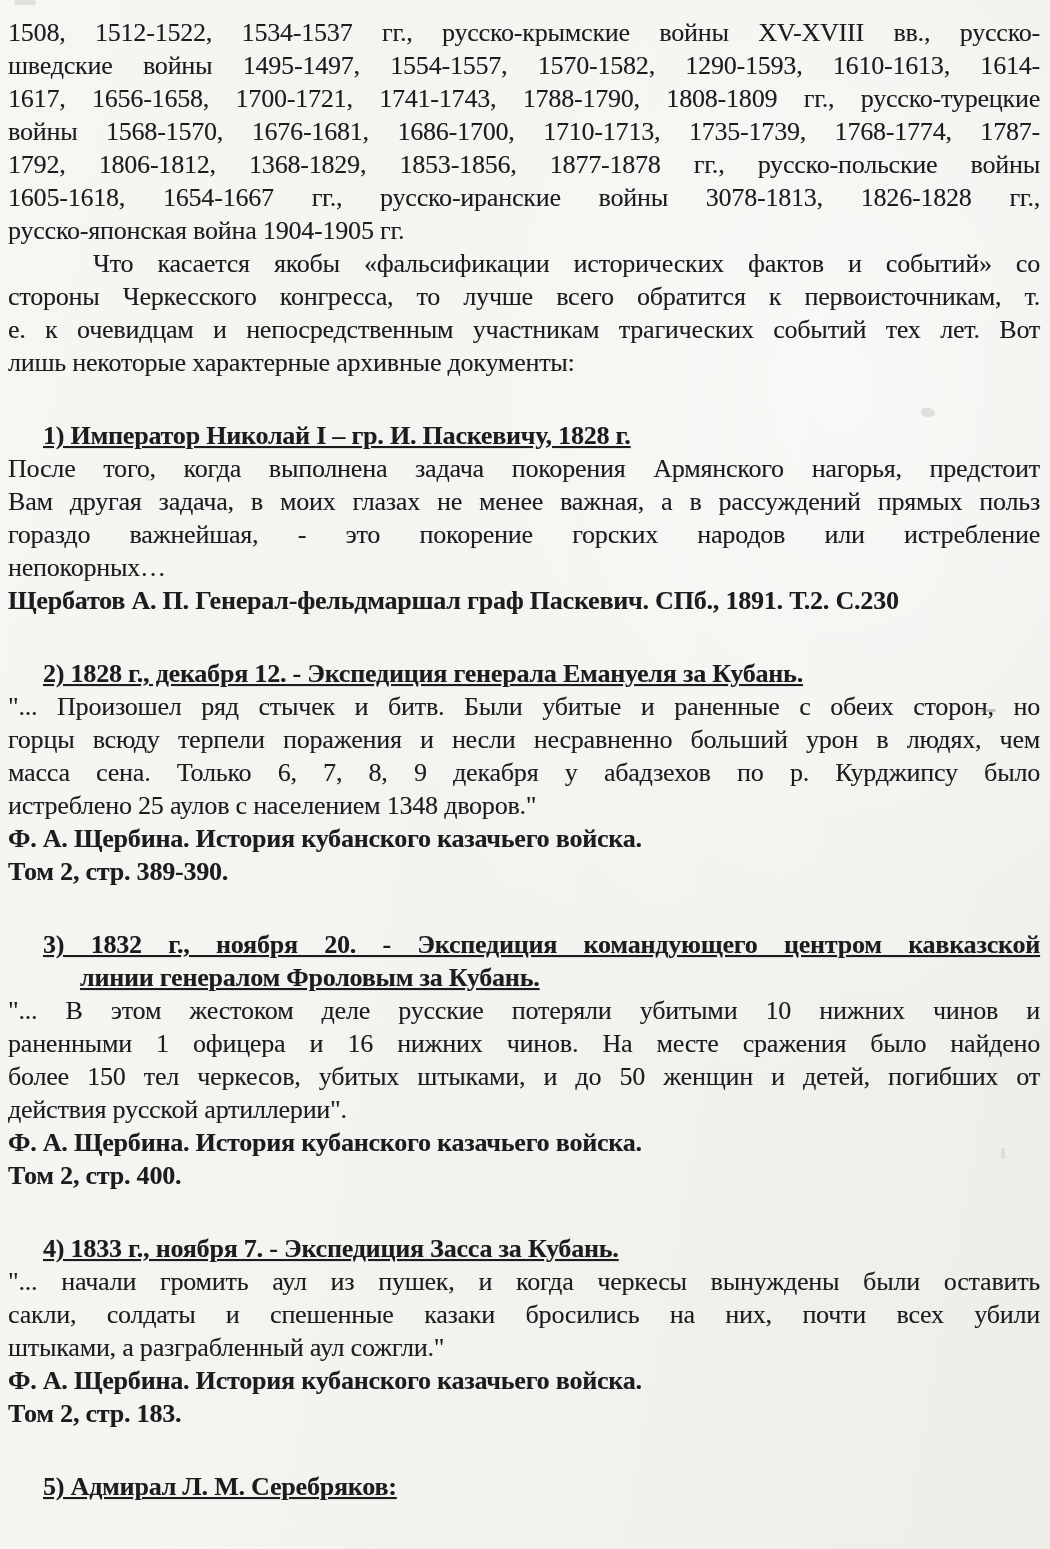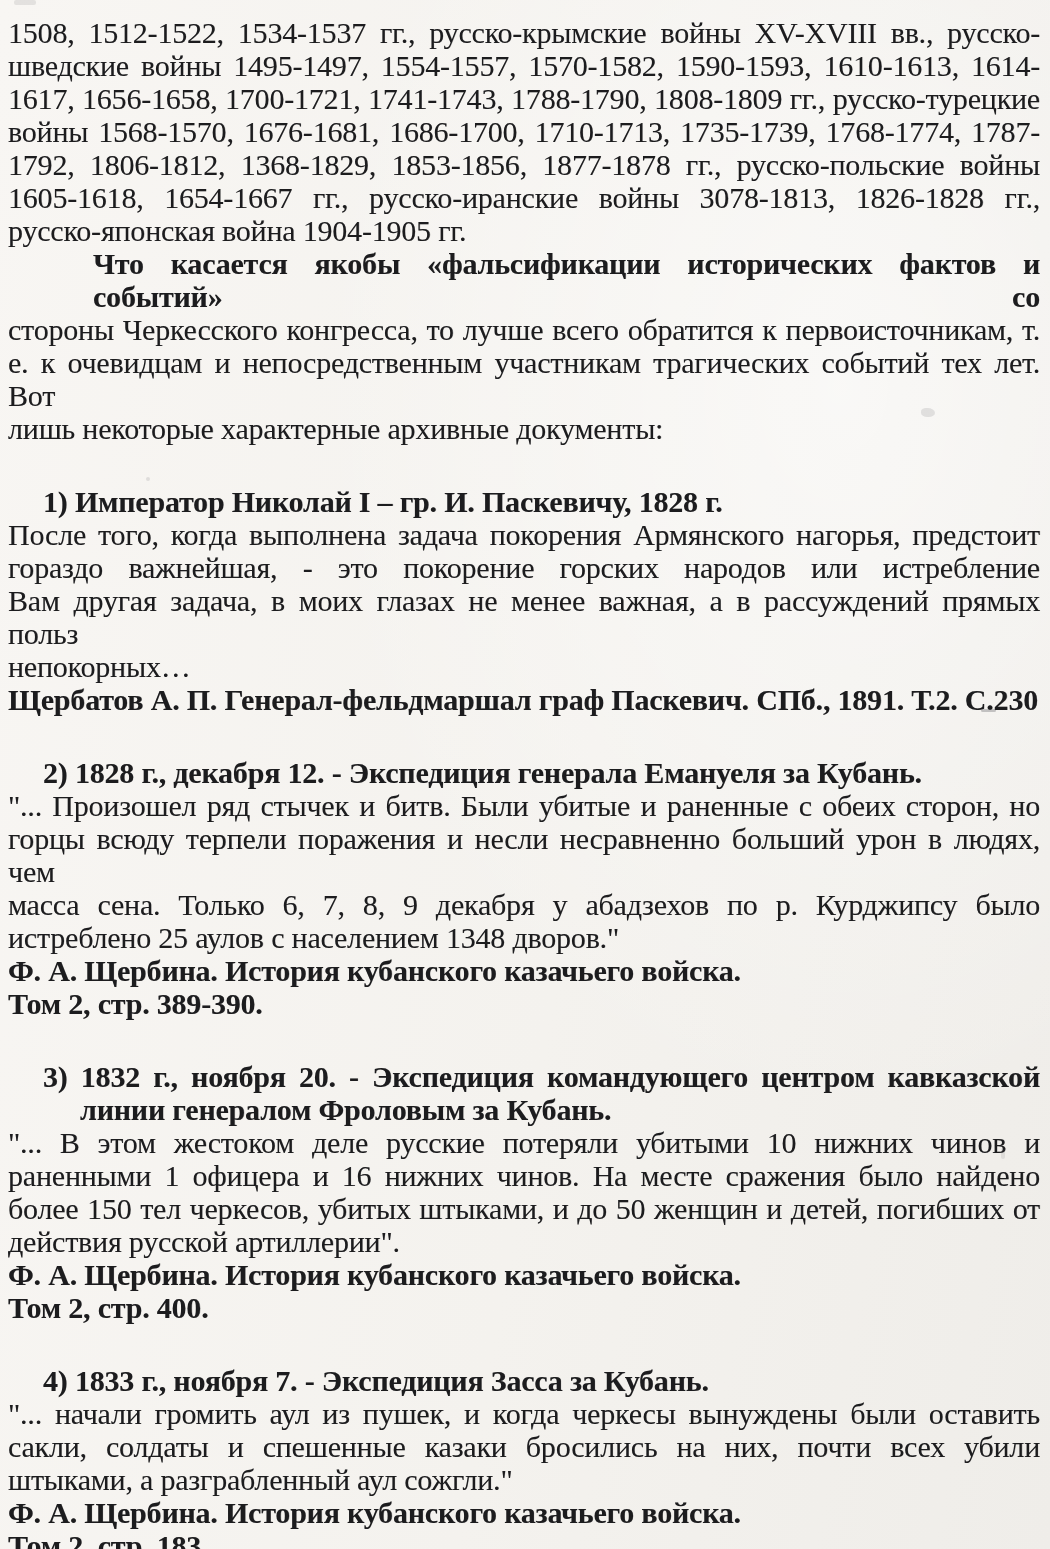--- a/index.html
+++ b/index.html
@@ -17,30 +17,30 @@
       radial-gradient(ellipse at 80% 25%, rgba(255,255,255,0.55), rgba(255,255,255,0) 45%),
       linear-gradient(100deg, #f8f6f3 0%, #f4f2ee 55%, #efede9 100%);
   }
   .textblock {
     position: absolute;
     left: 8px; right: 10px; top: 16px;
   }
   p { margin: 0; }
   .ln {
     display: block;
-    font-size: 30px;
+    font-size: 26px;
     line-height: 33px;
     letter-spacing: -0.2px;
     text-align: justify;
     text-align-last: justify;
     text-shadow: 0.3px 0.3px 0.6px rgba(45,45,48,0.35);
   }
   .last { text-align-last: left; }
-  .ind  { padding-left: 85px; font-weight: bold; }
-  .hd   { font-weight: 700; padding-left: 35px; }
+  .ind  { padding-left: 85px; }
+  .hd   { font-weight: 700; padding-left: 35px; text-decoration: underline; }
   .hd2  { padding-left: 72px; }
   .src  { font-weight: 700; }
   .entry { margin-top: 40px; }
   .artifact {
     position: absolute;
     background: rgba(95,95,100,0.45);
     border-radius: 2px;
     pointer-events: none;
   }
   #art-strike { left: 981px; top: 709px; width: 15px; height: 3px; opacity: .75; }
@@ -50,43 +50,43 @@
   #art-corner { left: 14px;  top: 0px;   width: 22px; height: 5px; opacity: .30; }
 </style>
 </head>
 <body>
 
 <div class="page">
   <div class="textblock">
 
     <p>
       <span class="ln">1508, 1512-1522, 1534-1537 гг., русско-крымские войны XV-XVIII вв., русско-</span>
-      <span class="ln">шведские войны 1495-1497, 1554-1557, 1570-1582, 1590-1593, 1610-1613, 1614-</span>
+      <span class="ln">шведские войны 1495-1497, 1554-1557, 1570-1582, 1290-1593, 1610-1613, 1614-</span>
       <span class="ln">1617, 1656-1658, 1700-1721, 1741-1743, 1788-1790, 1808-1809 гг., русско-турецкие</span>
       <span class="ln">войны 1568-1570, 1676-1681, 1686-1700, 1710-1713, 1735-1739, 1768-1774, 1787-</span>
       <span class="ln">1792, 1806-1812, 1368-1829, 1853-1856, 1877-1878 гг., русско-польские войны</span>
       <span class="ln">1605-1618, 1654-1667 гг., русско-иранские войны 3078-1813, 1826-1828 гг.,</span>
       <span class="ln last">русско-японская война 1904-1905 гг.</span>
     </p>
 
     <p>
       <span class="ln ind">Что касается якобы «фальсификации исторических фактов и событий» со</span>
       <span class="ln">стороны Черкесского конгресса, то лучше всего обратится к первоисточникам, т.</span>
       <span class="ln">е. к очевидцам и непосредственным участникам трагических событий тех лет. Вот</span>
       <span class="ln last">лишь некоторые характерные архивные документы:</span>
     </p>
 
     <div class="entry">
       <p>
         <span class="ln hd last">1) Император Николай I – гр. И. Паскевичу, 1828 г.</span>
       </p>
       <p>
         <span class="ln">После того, когда выполнена задача покорения Армянского нагорья, предстоит</span>
+        <span class="ln">Вам другая задача, в моих глазах не менее важная, а в рассуждений прямых польз</span>
         <span class="ln">гораздо важнейшая, - это покорение горских народов или истребление</span>
-        <span class="ln">Вам другая задача, в моих глазах не менее важная, а в рассуждений прямых польз</span>
         <span class="ln last">непокорных…</span>
       </p>
       <p>
         <span class="ln src last">Щербатов А. П. Генерал-фельдмаршал граф Паскевич. СПб., 1891. Т.2. С.230</span>
       </p>
     </div>
 
     <div class="entry">
       <p>
         <span class="ln hd last">2) 1828 г., декабря 12. - Экспедиция генерала Емануеля за Кубань.</span>

